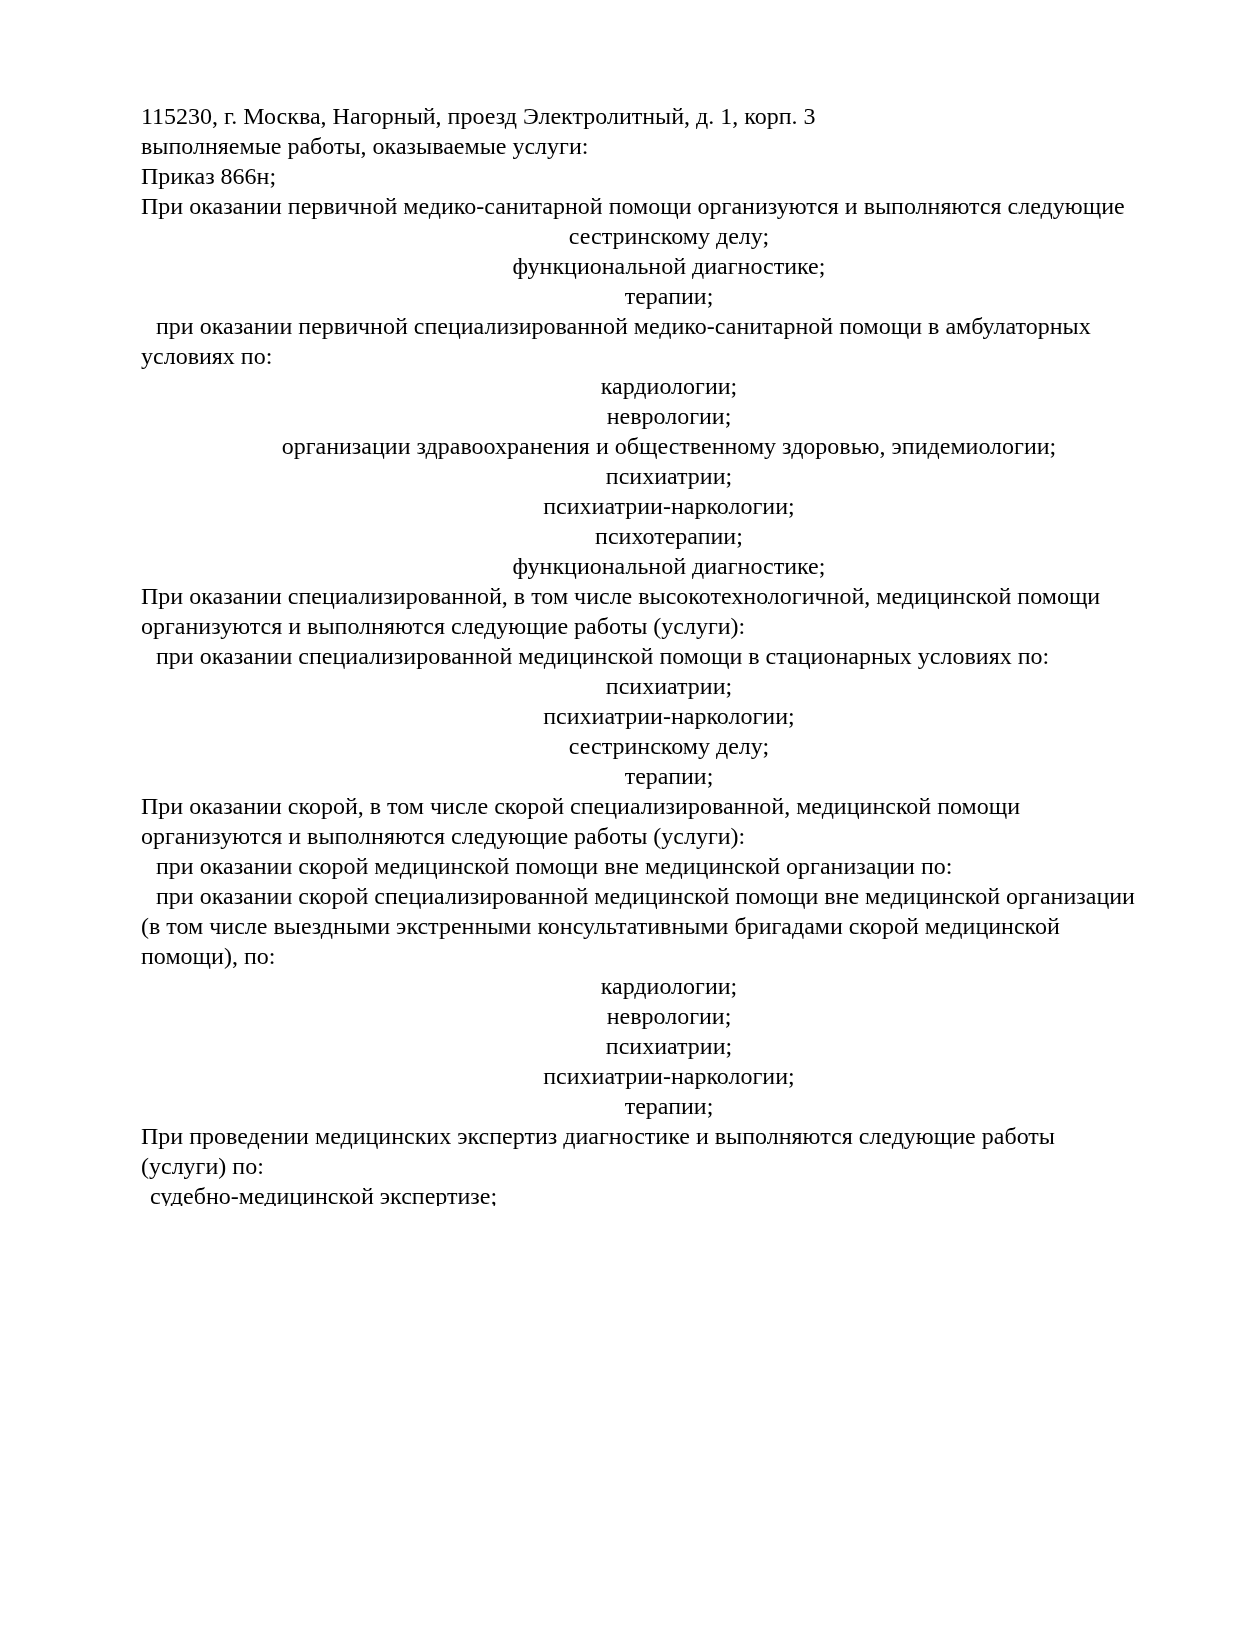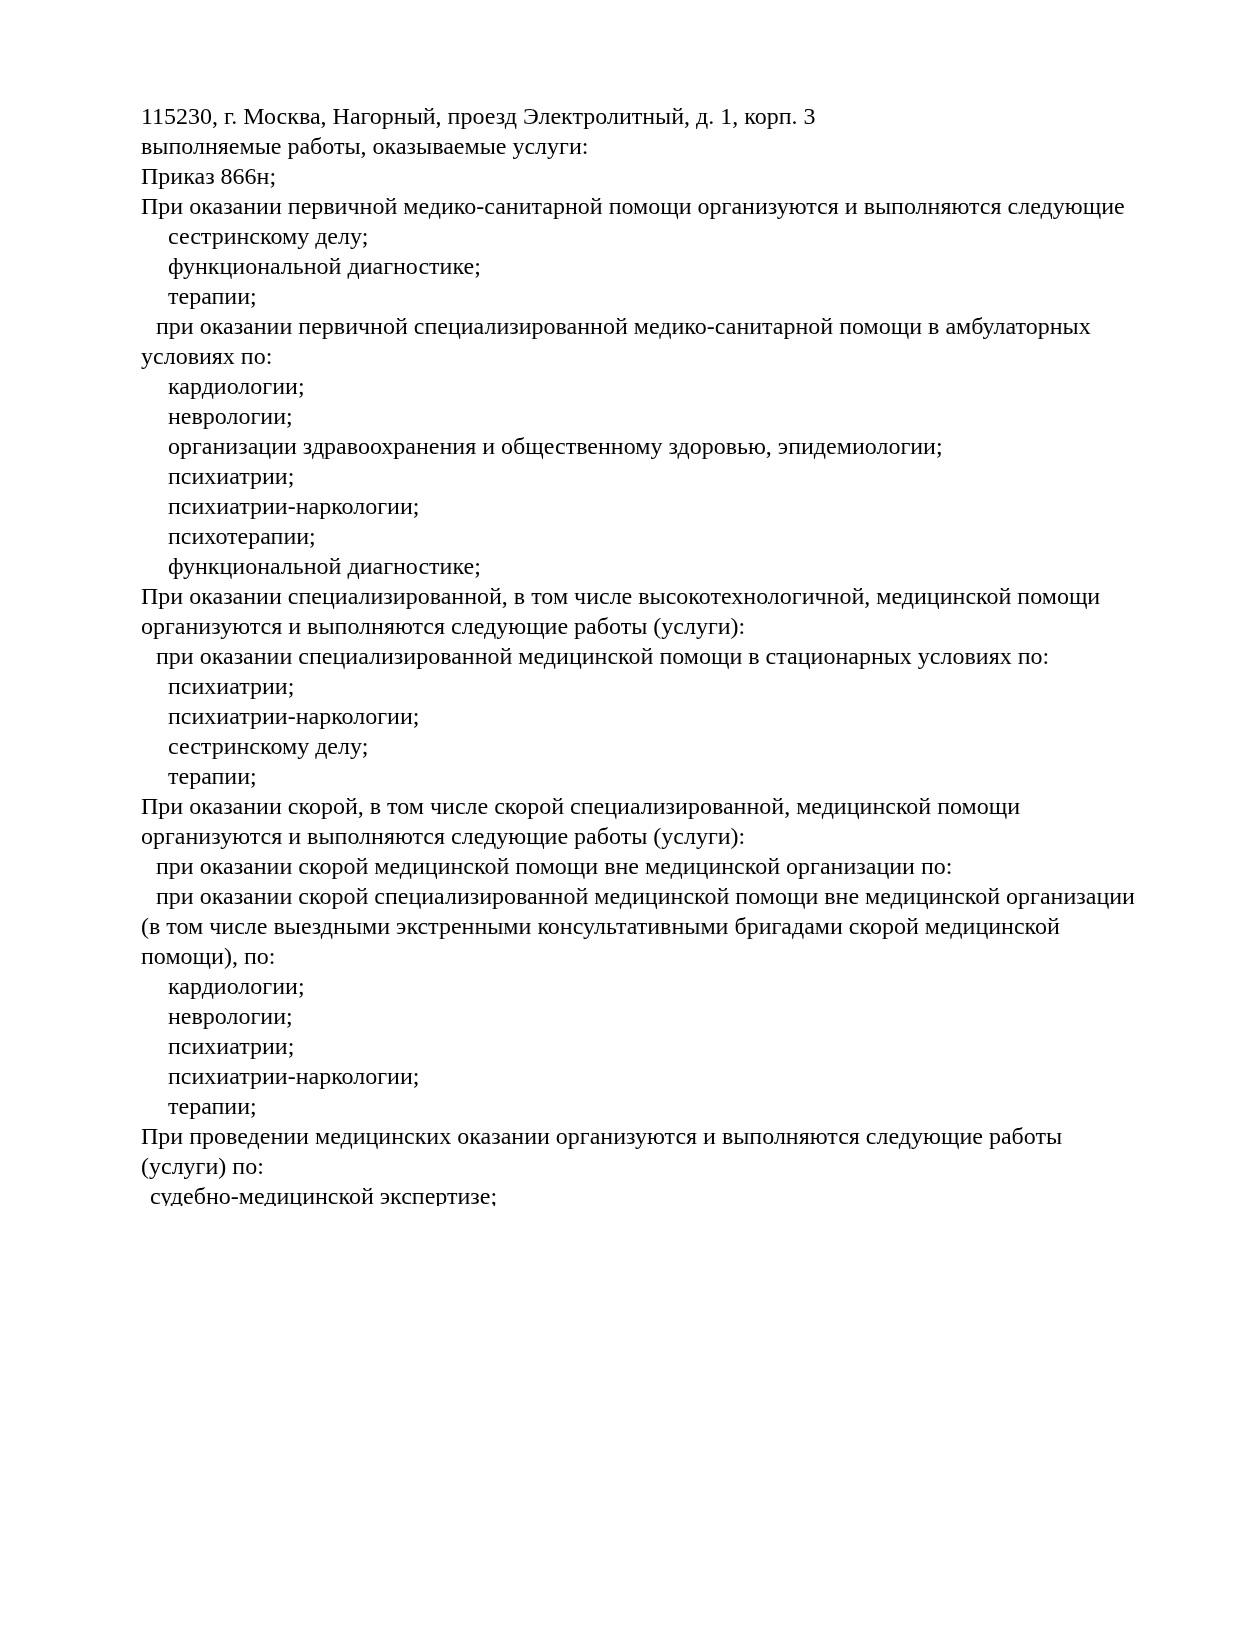--- a/index.html
+++ b/index.html
@@ -20,21 +20,21 @@
     line-height: 30px;
     padding: 101px 70px 0 141px;
     overflow: hidden;
   }
   .line {
     white-space: pre;
   }
   .i0  { padding-left: 0; }
   .i1  { padding-left: 15px; }
   .i1b { padding-left: 9px; }
-  .i2  { padding-left: 27px; }
+  .i2  { padding-left: 27px; text-align: center; }
 </style>
 </head>
 <body>
 
 <div class="page">
   <div class="line i0">115230, г. Москва, Нагорный, проезд Электролитный, д. 1, корп. 3</div>
   <div class="line i0">выполняемые работы, оказываемые услуги:</div>
   <div class="line i0">Приказ 866н;</div>
   <div class="line i0">При оказании первичной медико-санитарной помощи организуются и выполняются следующие</div>
   <div class="line i2">сестринскому делу;</div>
@@ -60,17 +60,17 @@
   <div class="line i0">организуются и выполняются следующие работы (услуги):</div>
   <div class="line i1">при оказании скорой медицинской помощи вне медицинской организации по:</div>
   <div class="line i1">при оказании скорой специализированной медицинской помощи вне медицинской организации</div>
   <div class="line i0">(в том числе выездными экстренными консультативными бригадами скорой медицинской</div>
   <div class="line i0">помощи), по:</div>
   <div class="line i2">кардиологии;</div>
   <div class="line i2">неврологии;</div>
   <div class="line i2">психиатрии;</div>
   <div class="line i2">психиатрии-наркологии;</div>
   <div class="line i2">терапии;</div>
-  <div class="line i0">При проведении медицинских оказании организуются и выполняются следующие работы</div>
+  <div class="line i0">При проведении медицинских экспертиз диагностике и выполняются следующие работы</div>
   <div class="line i0">(услуги) по:</div>
   <div class="line i1b">судебно-медицинской экспертизе;</div>
   <div class="line i1b">экспертизе временной нетрудоспособности;</div>
 </div>
 
 </body></html>

